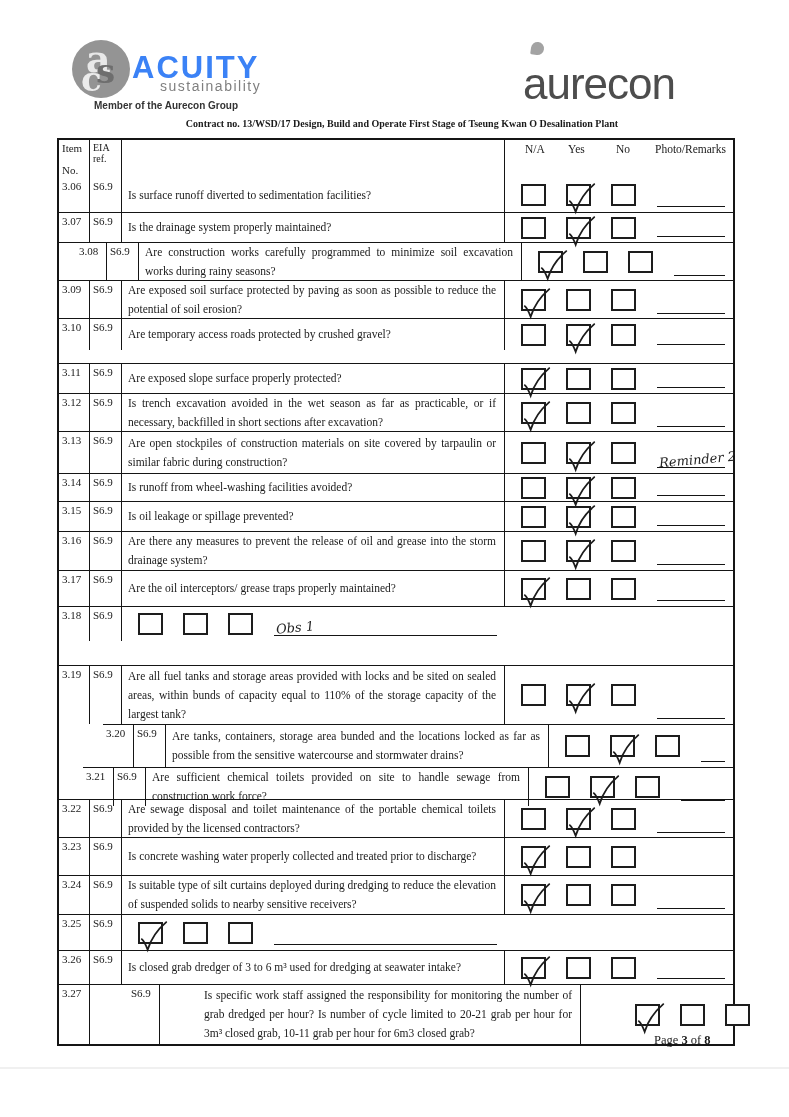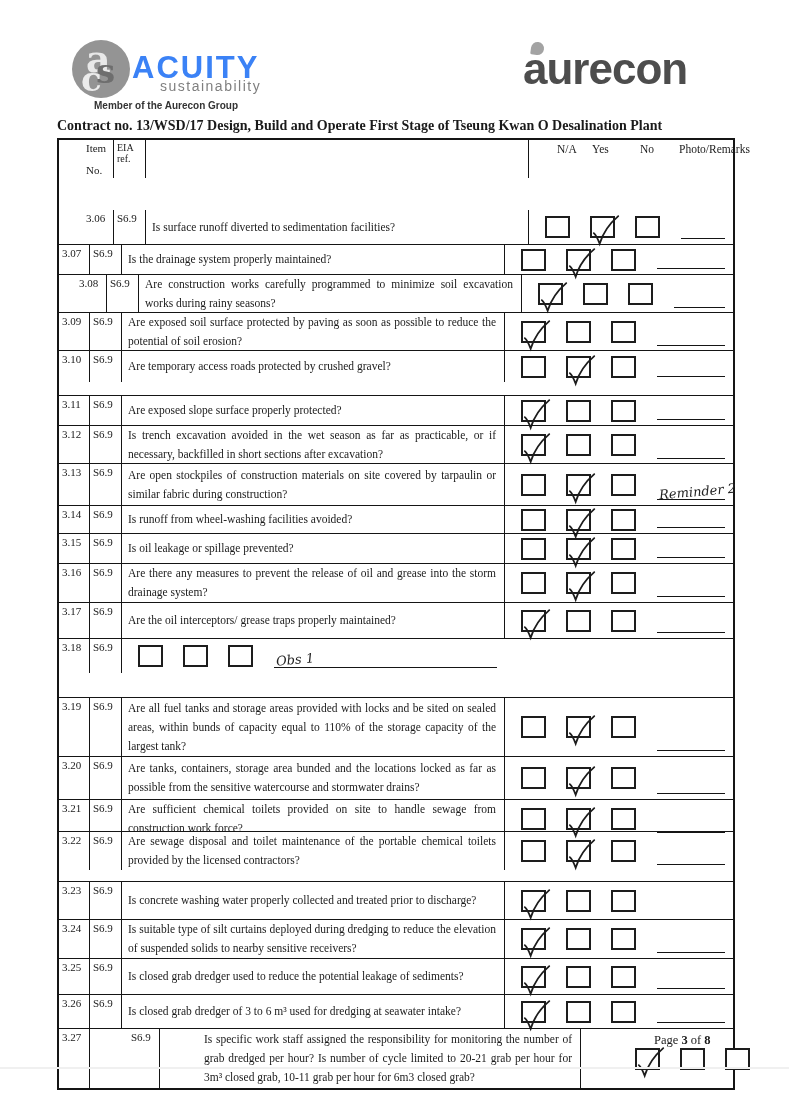--- a/index.html
+++ b/index.html
@@ -16,45 +16,45 @@
   .mono-c{left:9px;top:22px;font-size:34px;color:#ececec;}
   .acuity-name{position:absolute;left:60px;top:12px;font-family:"Liberation Sans", sans-serif;
                font-weight:bold;font-size:31px;letter-spacing:2px;color:#3b82f6;}
   .acuity-tagline{position:absolute;left:88px;top:40px;font-family:"Liberation Sans", sans-serif;
                   font-size:14px;letter-spacing:1.5px;color:#7f7f7f;}
   .acuity-member{position:absolute;left:22px;top:62px;font-family:"Liberation Sans", sans-serif;
                  font-weight:bold;font-size:10px;color:#333;}
   .aurecon-logo{position:absolute;left:523px;top:40px;width:220px;height:60px;}
   .aurecon-drop{position:absolute;left:8px;top:2px;width:13px;height:13px;border-radius:50% 50% 50% 10%;
                 background:#a3a3a3;transform:rotate(8deg);}
-  .aurecon-name{position:absolute;left:0;top:7px;font-family:"Liberation Sans", sans-serif;
-                font-weight:700;font-size:44px;letter-spacing:-1px;color:#4d4d4d;line-height:1;}
+  .aurecon-name{position:absolute;left:0;top:22px;font-family:"Liberation Sans", sans-serif;
+                font-weight:400;font-size:44px;letter-spacing:-1px;color:#4d4d4d;line-height:1;}
 
   
-  .doc-title{position:absolute;left:57px;top:118px;width:690px;text-align:left;
-             font-weight:bold;font-size:14px;white-space:nowrap;}
+  .doc-title{position:absolute;left:57px;top:118px;width:690px;text-align:center;
+             font-weight:bold;font-size:10px;white-space:nowrap;}
 
   
   .checklist{position:absolute;left:57px;top:138px;width:678px;border:2px solid #151515;
              box-sizing:border-box;}
   .trow{display:grid;grid-template-columns:31px 32px 383px 1fr;border-top:1.5px solid #151515;
         box-sizing:border-box;position:relative;}
-  .trow:first-child{border-top:none;padding-left:24px;}
+  .trow:first-child{border-top:none;}
   .cell{box-sizing:border-box;position:relative;}
   .c-item,.c-eia{border-right:1px solid #151515;font-size:11px;padding:2px 1px 0 3px;}
   .c-q{border-right:1.5px solid #151515;font-size:11.5px;line-height:19px;
        padding:0 8px 0 6px;display:flex;align-items:center;}
   .c-q .qtext{text-align:justify;width:100%;}
   .c-ans{display:flex;align-items:center;position:relative;}
   .hdr .c-q{border-right:1.5px solid #151515;}
   .hdr{height:38px;}
   .hdr .c-item{font-size:11px;line-height:1.1;display:flex;flex-direction:column;justify-content:space-between;padding:2px 1px 2px 3px;}
   .hdr .c-eia{font-size:10px;}
   .anshead{position:absolute;top:3px;font-size:11.5px;}
-  .lab-na{left:28px;font-family:Liberation Serif, serif;} .lab-yes{left:63px;} .lab-no{left:111px;} .lab-photo{left:150px;}
+  .lab-na{left:20px;font-family:Liberation Serif, serif;} .lab-yes{left:63px;} .lab-no{left:111px;} .lab-photo{left:150px;}
 
   .cbox{position:absolute;width:25px;height:22px;border:2px solid #1d1d1d;box-sizing:border-box;
         background:#fff;}
   .box-na{left:16px;} .box-yes{left:61px;} .box-no{left:106px;}
   .check{position:absolute;left:-3px;top:-4px;width:33px;height:34px;overflow:visible;pointer-events:none;}
   .remark-zone{position:absolute;left:150px;right:6px;bottom:5px;height:24px;}
   .rline{position:absolute;left:2px;right:2px;bottom:0;border-bottom:1.8px solid #151515;}
   .hand{position:absolute;left:4px;bottom:1px;font-family:"DejaVu Serif", serif;font-style:italic;
         font-size:13px;color:#222;transform:rotate(-5deg);white-space:nowrap;}
 
@@ -95,21 +95,21 @@
       <div class="cell c-eia">EIA ref.</div>
       <div class="cell c-q"></div>
       <div class="cell c-ans">
         <span class="anshead lab-na">N/A</span>
         <span class="anshead lab-yes">Yes</span>
         <span class="anshead lab-no">No</span>
         <span class="anshead lab-photo">Photo/Remarks</span>
       </div>
     </div>
     <div id="rows-container">
-        <div class="trow" style="height: 34px; margin-top: 32px;">
+        <div class="trow" style="height: 34px;">
           <div class="cell c-item">3.06</div>
           <div class="cell c-eia">S6.9</div>
           <div class="cell c-q">
             <span class="qtext">Is surface runoff diverted to sedimentation facilities?</span>
           </div>
           <div class="cell c-ans">
             <span class="cbox box-na"></span>
             <span class="cbox box-yes">
               <svg class="check" viewBox="0 0 30 32">
                 <path d="M4 18 Q6.5 20 9.5 28 Q14 13 27 2" fill="none" stroke="#1c1c1c" stroke-width="1.7" stroke-linecap="round"></path>
@@ -356,40 +356,40 @@
               <svg class="check" viewBox="0 0 30 32">
                 <path d="M4 18 Q6.5 20 9.5 28 Q14 13 27 2" fill="none" stroke="#1c1c1c" stroke-width="1.7" stroke-linecap="round"></path>
               </svg>
             </span>
             <span class="cbox box-no"></span>
             <span class="remark-zone">
               <span class="rline"></span>
             </span>
           </div>
         </div>
-        <div class="trow" style="height: 43px;">
+        <div class="trow" style="height: 43px; margin-left: 44px;">
           <div class="cell c-item">3.20</div>
           <div class="cell c-eia">S6.9</div>
           <div class="cell c-q">
             <span class="qtext">Are tanks, containers, storage area bunded and the locations locked as far as possible from the sensitive watercourse and stormwater drains?</span>
           </div>
           <div class="cell c-ans">
             <span class="cbox box-na"></span>
             <span class="cbox box-yes">
               <svg class="check" viewBox="0 0 30 32">
                 <path d="M4 18 Q6.5 20 9.5 28 Q14 13 27 2" fill="none" stroke="#1c1c1c" stroke-width="1.7" stroke-linecap="round"></path>
               </svg>
             </span>
             <span class="cbox box-no"></span>
             <span class="remark-zone">
               <span class="rline"></span>
             </span>
           </div>
         </div>
-        <div class="trow" style="height: 32px;">
+        <div class="trow" style="height: 32px; margin-left: 24px;">
           <div class="cell c-item">3.21</div>
           <div class="cell c-eia">S6.9</div>
           <div class="cell c-q">
             <span class="qtext">Are sufficient chemical toilets provided on site to handle sewage from construction work force?</span>
           </div>
           <div class="cell c-ans">
             <span class="cbox box-na"></span>
             <span class="cbox box-yes">
               <svg class="check" viewBox="0 0 30 32">
                 <path d="M4 18 Q6.5 20 9.5 28 Q14 13 27 2" fill="none" stroke="#1c1c1c" stroke-width="1.7" stroke-linecap="round"></path>
@@ -413,21 +413,21 @@
               <svg class="check" viewBox="0 0 30 32">
                 <path d="M4 18 Q6.5 20 9.5 28 Q14 13 27 2" fill="none" stroke="#1c1c1c" stroke-width="1.7" stroke-linecap="round"></path>
               </svg>
             </span>
             <span class="cbox box-no"></span>
             <span class="remark-zone">
               <span class="rline"></span>
             </span>
           </div>
         </div>
-        <div class="trow" style="height: 38px; margin-top: 12px;">
+        <div class="trow" style="height: 38px;">
           <div class="cell c-item">3.23</div>
           <div class="cell c-eia">S6.9</div>
           <div class="cell c-q">
             <span class="qtext">Is concrete washing water properly collected and treated prior to discharge?</span>
           </div>
           <div class="cell c-ans">
             <span class="cbox box-na">
               <svg class="check" viewBox="0 0 30 32">
                 <path d="M4 18 Q6.5 20 9.5 28 Q14 13 27 2" fill="none" stroke="#1c1c1c" stroke-width="1.7" stroke-linecap="round"></path>
               </svg>
@@ -452,23 +452,20 @@
             <span class="cbox box-yes"></span>
             <span class="cbox box-no"></span>
             <span class="remark-zone">
               <span class="rline"></span>
             </span>
           </div>
         </div>
         <div class="trow" style="height: 36px;">
           <div class="cell c-item">3.25</div>
           <div class="cell c-eia">S6.9</div>
-          <div class="cell c-q">
-            <span class="qtext">Is closed grab dredger used to reduce the potential leakage of sediments?</span>
-          </div>
           <div class="cell c-ans">
             <span class="cbox box-na">
               <svg class="check" viewBox="0 0 30 32">
                 <path d="M4 18 Q6.5 20 9.5 28 Q14 13 27 2" fill="none" stroke="#1c1c1c" stroke-width="1.7" stroke-linecap="round"></path>
               </svg>
             </span>
             <span class="cbox box-yes"></span>
             <span class="cbox box-no"></span>
             <span class="remark-zone">
               <span class="rline"></span>

